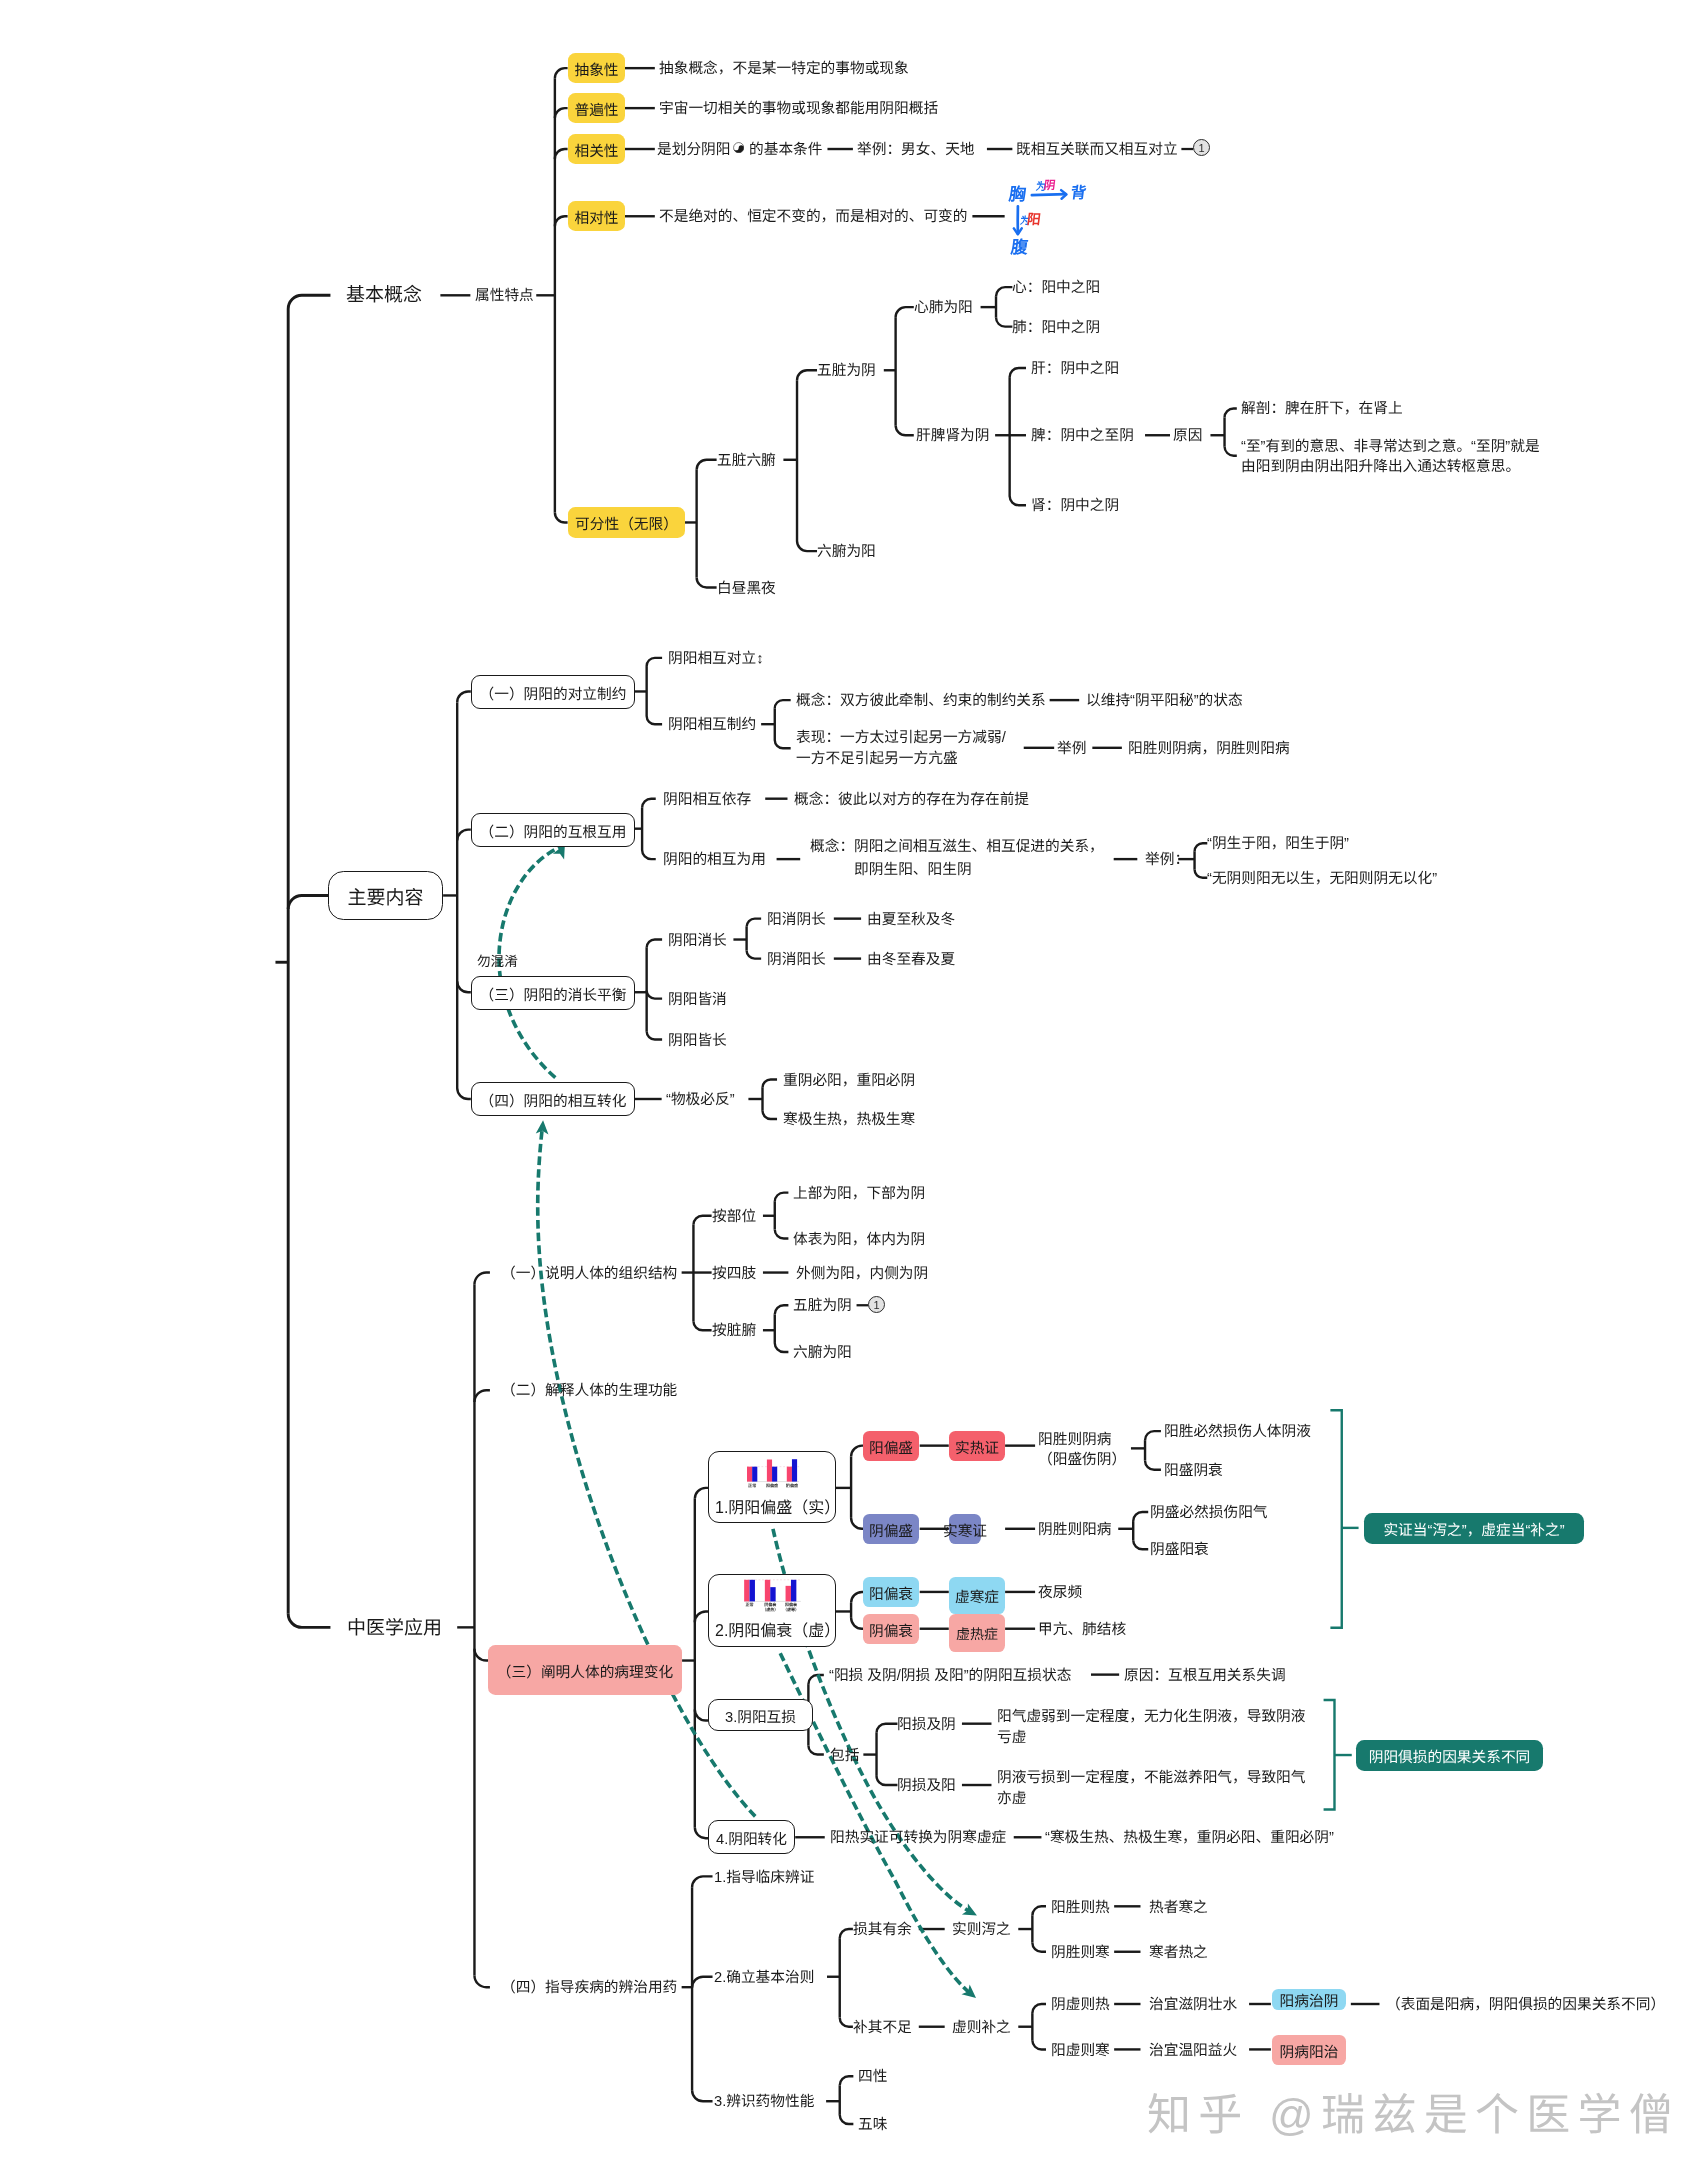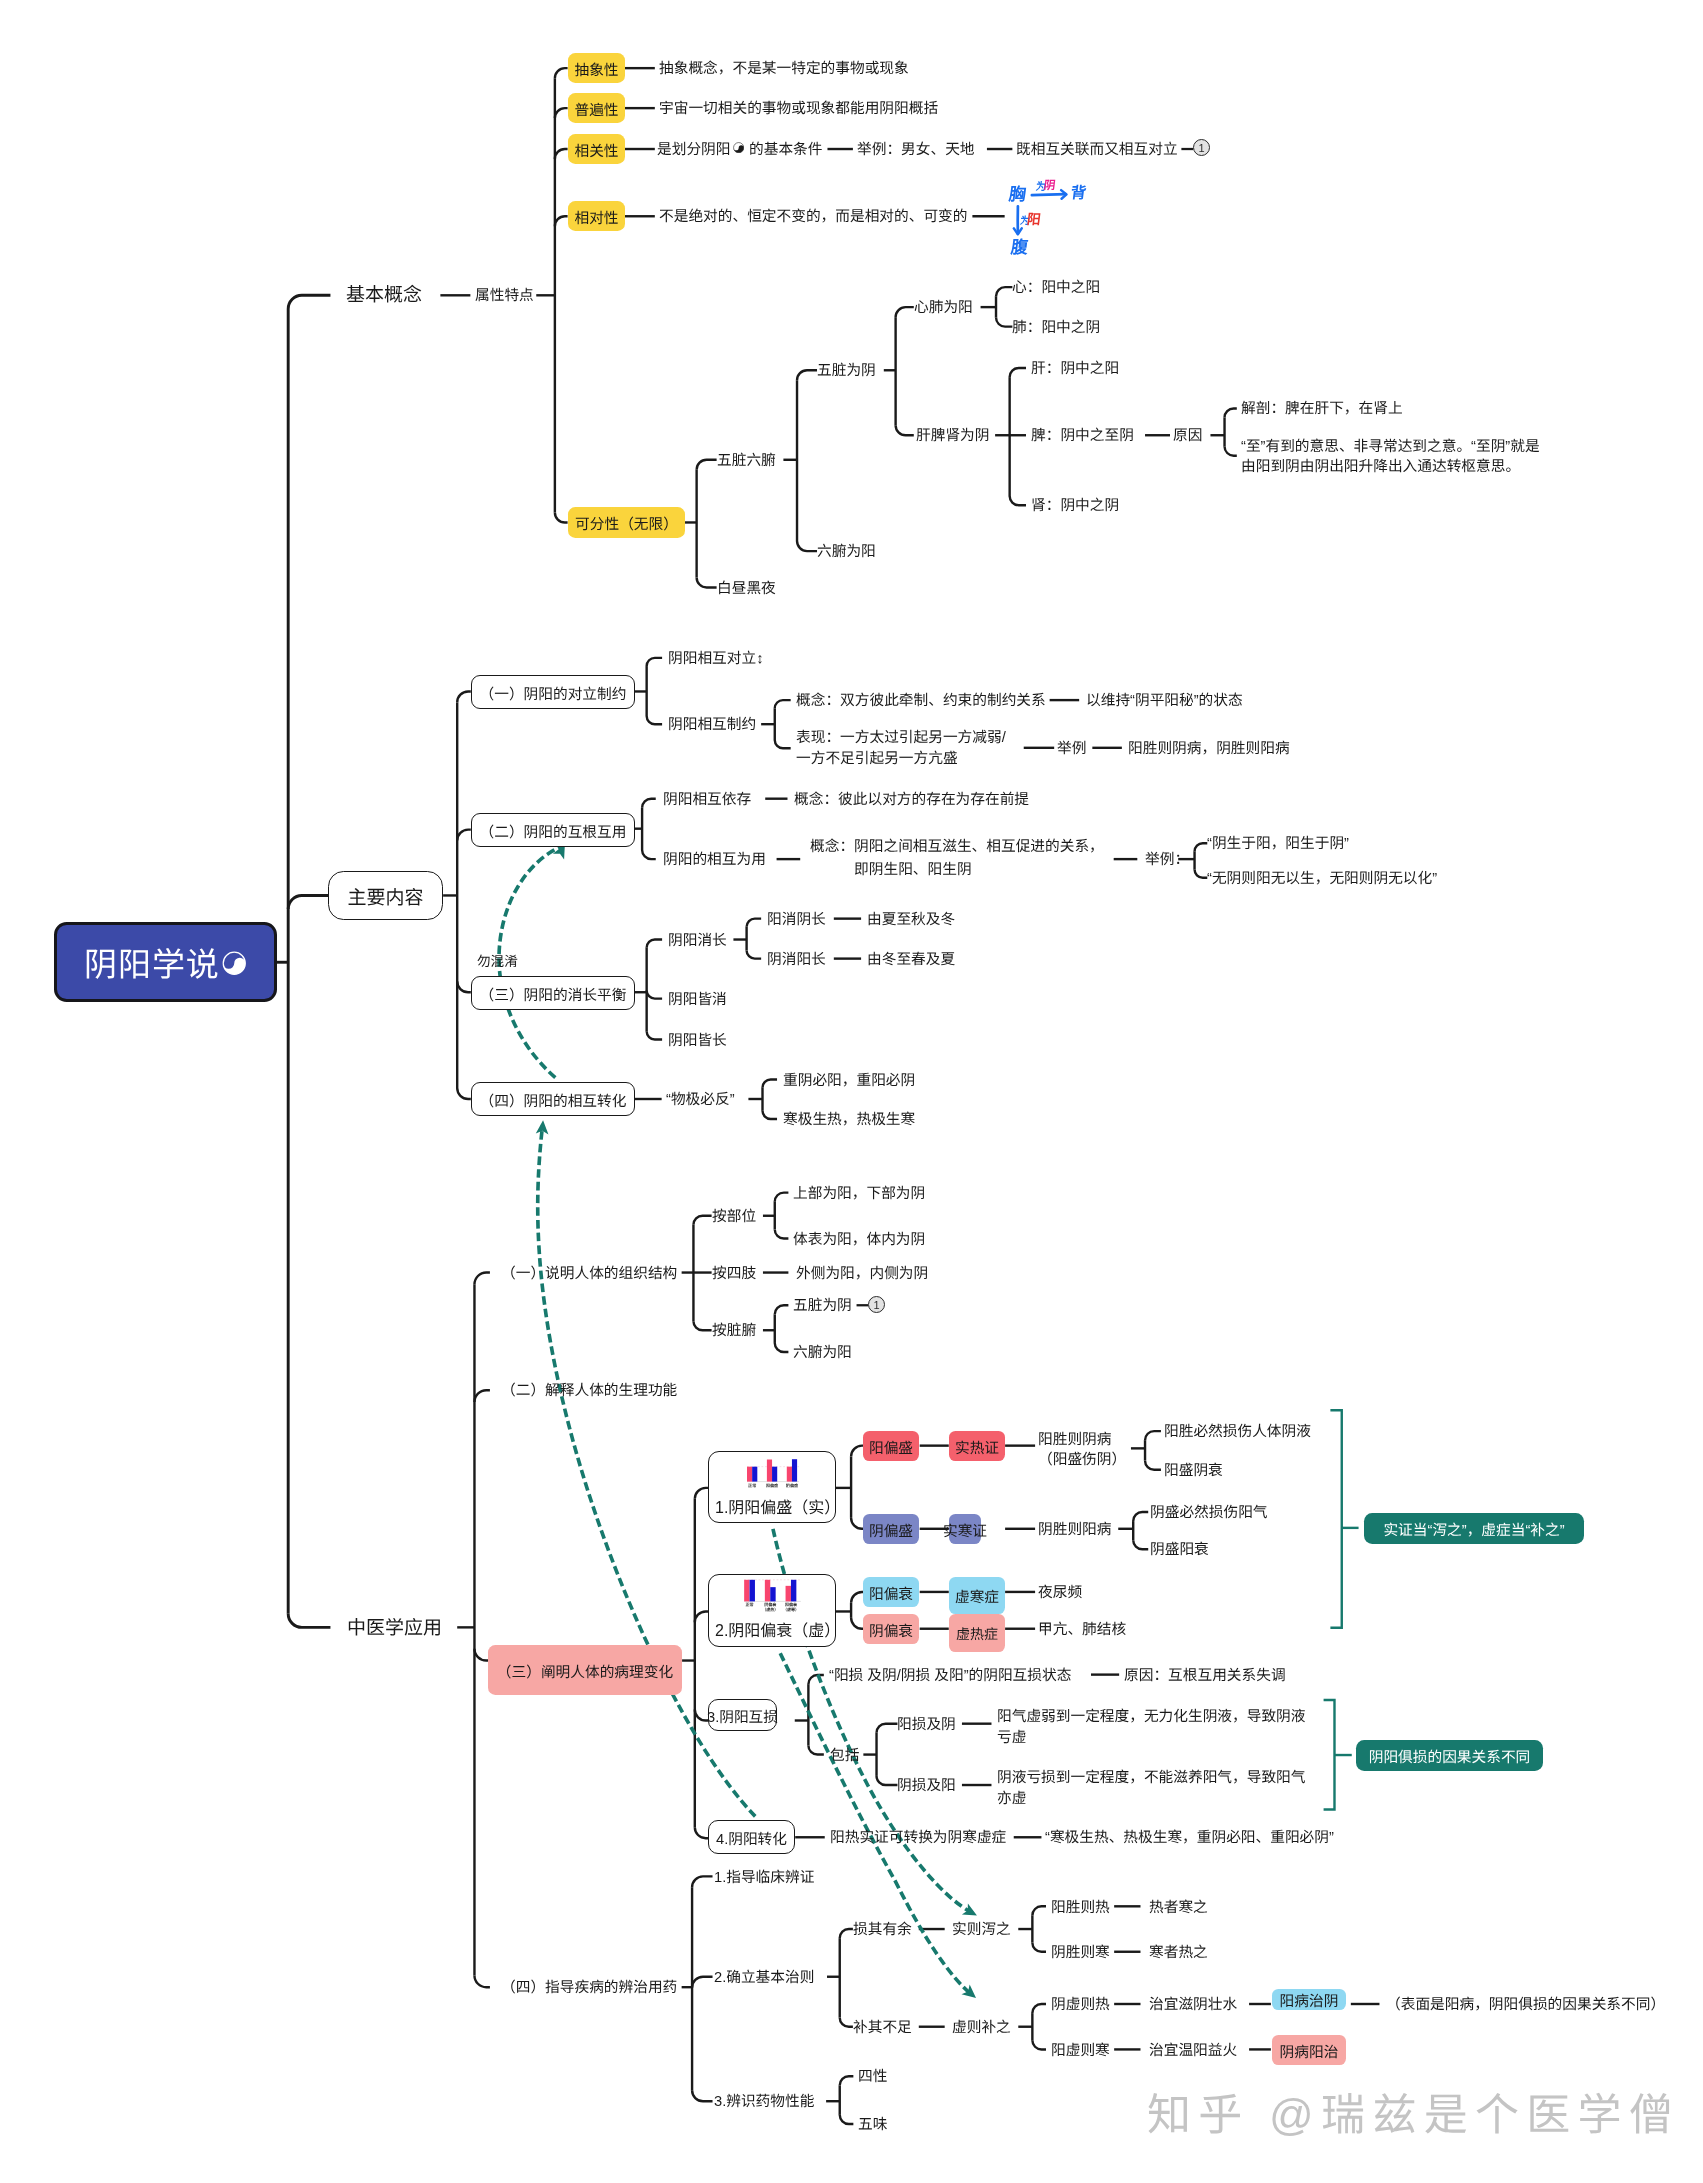--- a/index.html
+++ b/index.html
@@ -230,29 +230,20 @@
 <path d="M1222 2372 C1140 2300 1098 2200 1098 2110 C1098 1990 1160 1895 1236 1863" stroke="#17796d" stroke-width="8" stroke-dasharray="19 9" stroke-linecap="butt"></path>
 <path d="M0 0 L-30 -14 L-23 0 L-30 14 Z" fill="#17796d" transform="translate(1243,1859) rotate(-62)"></path>
 <path d="M1662 3998 C1500 3830 1300 3400 1220 3000 C1172 2760 1180 2600 1194 2476" stroke="#17796d" stroke-width="8" stroke-dasharray="19 9" stroke-linecap="butt"></path>
 <path d="M0 0 L-30 -14 L-23 0 L-30 14 Z" fill="#17796d" transform="translate(1195,2466) rotate(-86)"></path>
 <path d="M1701 3365 C1740 3540 1820 3760 1910 3930 C1990 4080 2080 4180 2142 4212" stroke="#17796d" stroke-width="8" stroke-dasharray="19 9" stroke-linecap="butt"></path>
 <path d="M0 0 L-30 -14 L-23 0 L-30 14 Z" fill="#17796d" transform="translate(2150,4216) rotate(28)"></path>
 <path d="M1717 3639 C1790 3790 1880 3980 1970 4140 C2035 4270 2090 4350 2140 4392" stroke="#17796d" stroke-width="8" stroke-dasharray="19 9" stroke-linecap="butt"></path>
 <path d="M0 0 L-30 -14 L-23 0 L-30 14 Z" fill="#17796d" transform="translate(2148,4398) rotate(40)"></path>
 </g>
     </svg>
-<div id="root" style="left:54px;top:922px;width:223px;height:80px">
-      <span>阴阳学说</span>
-      <span class="yy">
-        <svg viewBox="0 0 100 100" width="24.5" height="24.5">
-          <circle cx="50" cy="50" r="45" fill="none" stroke="currentColor" stroke-width="5"></circle>
-          <path d="M5 50 A45 45 0 0 0 95 50 A22.5 22.5 0 0 0 50 50 A22.5 22.5 0 0 1 5 50 Z" fill="currentColor"></path>
-        </svg>
-      </span>
-    </div>
 <div class="t" style="left:346px;top:295px;font-size:19px;line-height:20px">基本概念</div>
 <div class="t" style="left:347px;top:1628px;font-size:19px;line-height:20px">中医学应用</div>
 <div class="obox" style="left:328px;top:871px;width:115px;height:49px;font-size:19px;border-radius:15.4px;border-width:1.4px">主要内容</div>
 <div class="t" style="left:475px;top:295px;font-size:14.7px;line-height:20px">属性特点</div>
 <div class="pill" style="left:568px;top:53px;width:57px;height:30px;background:#fad43c;color:#1a1a1a;font-size:14.7px;border-radius:7.3px">抽象性</div>
 <div class="pill" style="left:568px;top:93px;width:57px;height:30px;background:#fad43c;color:#1a1a1a;font-size:14.7px;border-radius:7.3px">普遍性</div>
 <div class="pill" style="left:568px;top:134px;width:57px;height:30px;background:#fad43c;color:#1a1a1a;font-size:14.7px;border-radius:7.3px">相关性</div>
 <div class="pill" style="left:568px;top:201px;width:57px;height:30px;background:#fad43c;color:#1a1a1a;font-size:14.7px;border-radius:7.3px">相对性</div>
 <div class="t" style="left:659px;top:68px;font-size:14.7px;line-height:20px">抽象概念，不是某一特定的事物或现象</div>
 <div class="t" style="left:659px;top:108px;font-size:14.7px;line-height:20px">宇宙一切相关的事物或现象都能用阴阳概括</div>
@@ -372,21 +363,21 @@
         <rect x="46" y="4" width="12" height="48" fill="#f8456e"></rect>
         <rect x="58" y="20.32" width="12" height="31.68" fill="#1414d2"></rect>
         <text x="58" y="63" font-size="9" text-anchor="middle" fill="#333" font-weight="bold">阴偏衰</text>
         <text x="58" y="73" font-size="9" text-anchor="middle" fill="#333" font-weight="bold">（虚热）</text>
         <rect x="92" y="17.439999999999998" width="12" height="34.56" fill="#f8456e"></rect>
         <rect x="104" y="4" width="12" height="48" fill="#1414d2"></rect>
         <text x="104" y="63" font-size="9" text-anchor="middle" fill="#333" font-weight="bold">阳偏衰</text>
         <text x="104" y="73" font-size="9" text-anchor="middle" fill="#333" font-weight="bold">（虚寒）</text>
       </svg></div>
 <div class="t chartlbl" style="left:715px;top:1631px;font-size:16px;line-height:18px">2.阴阳偏衰（虚）</div>
-<div class="obox" style="left:708px;top:1699px;width:69px;height:32px;font-size:14.7px;border-radius:10px;border-width:1.4px">3.阴阳互损</div>
+<div class="obox" style="left:708px;top:1699px;width:105px;height:32px;font-size:14.7px;border-radius:10px;border-width:1.4px">3.阴阳互损</div>
 <div class="obox" style="left:708px;top:1820px;width:87px;height:34px;font-size:14.7px;border-radius:10px;border-width:1.4px">4.阴阳转化</div>
 <div class="pill" style="left:863px;top:1431px;width:56px;height:30px;background:#f4606c;color:#1a1a1a;font-size:14.7px;border-radius:6.4px">阳偏盛</div>
 <div class="pill" style="left:949px;top:1431px;width:56px;height:30px;background:#f4606c;color:#1a1a1a;font-size:14.7px;border-radius:6.4px">实热证</div>
 <div class="t" style="left:1038px;top:1449px;font-size:14.7px;line-height:20px">阳胜则阴病
 （阳盛伤阴）</div>
 <div class="pill" style="left:863px;top:1514px;width:56px;height:30px;background:#7b86c6;color:#1a1a1a;font-size:14.7px;border-radius:6.4px">阴偏盛</div>
 <div class="pill" style="left:949px;top:1514px;width:32px;height:30px;background:#7b86c6;color:#1a1a1a;font-size:14.7px;border-radius:6.4px">实寒证</div>
 <div class="t" style="left:1038px;top:1529px;font-size:14.7px;line-height:20px">阴胜则阳病</div>
 <div class="t" style="left:1164px;top:1431px;font-size:14.7px;line-height:20px">阳胜必然损伤人体阴液</div>
 <div class="t" style="left:1164px;top:1470px;font-size:14.7px;line-height:20px">阳盛阴衰</div>

